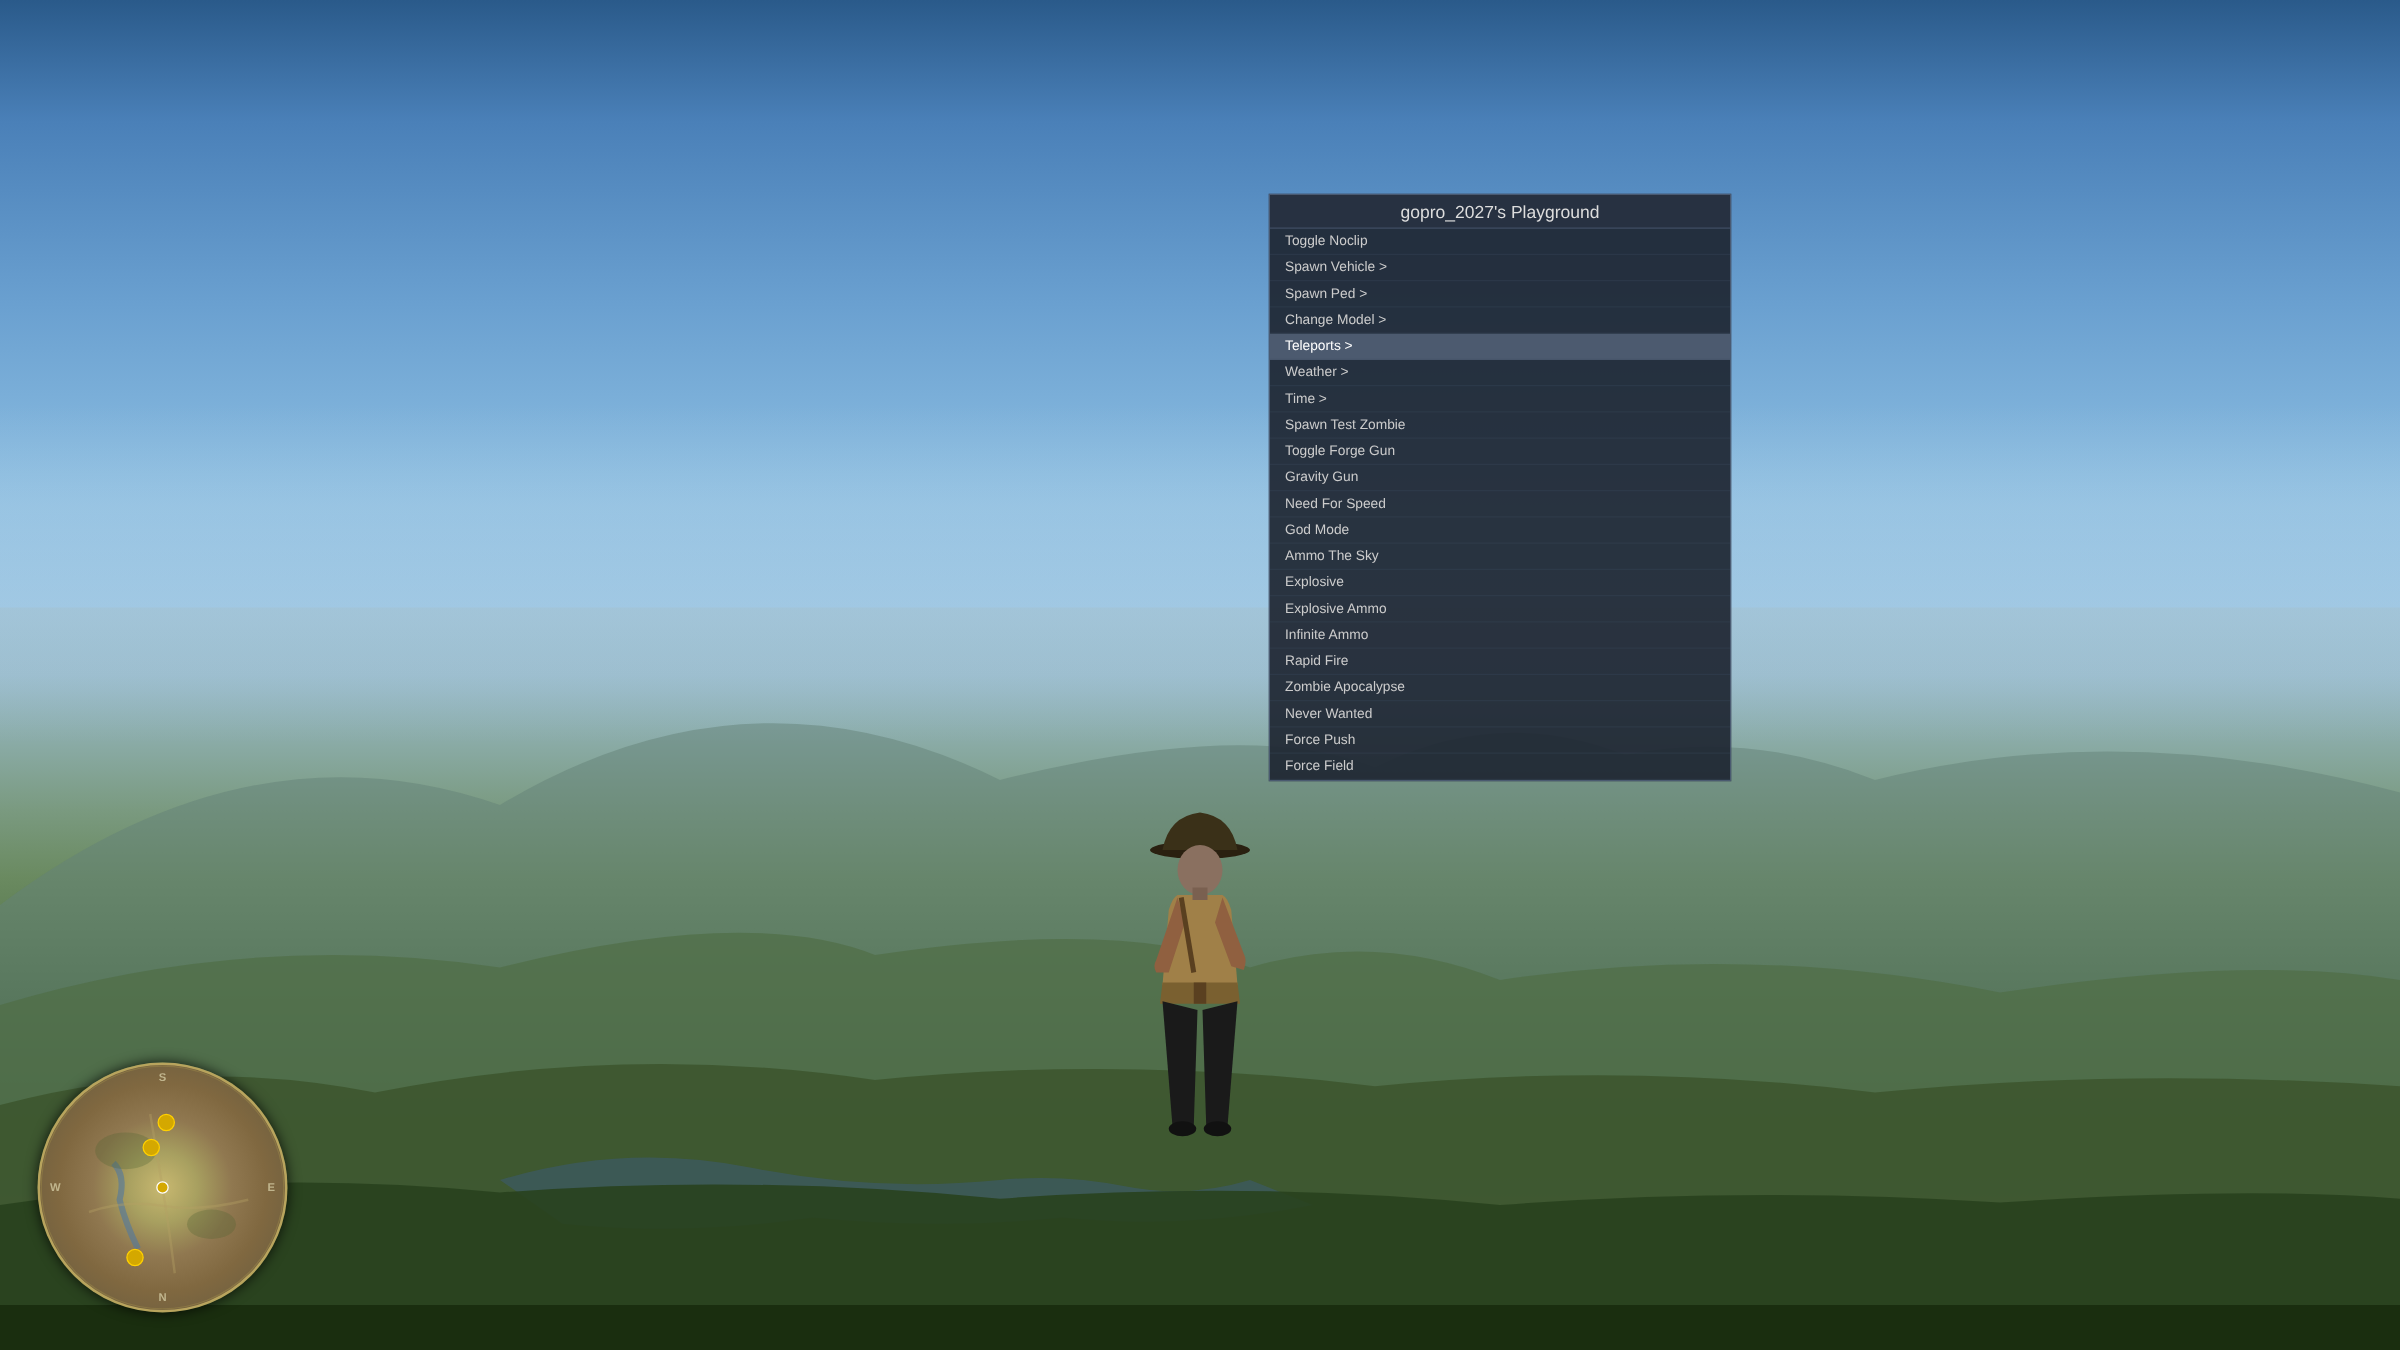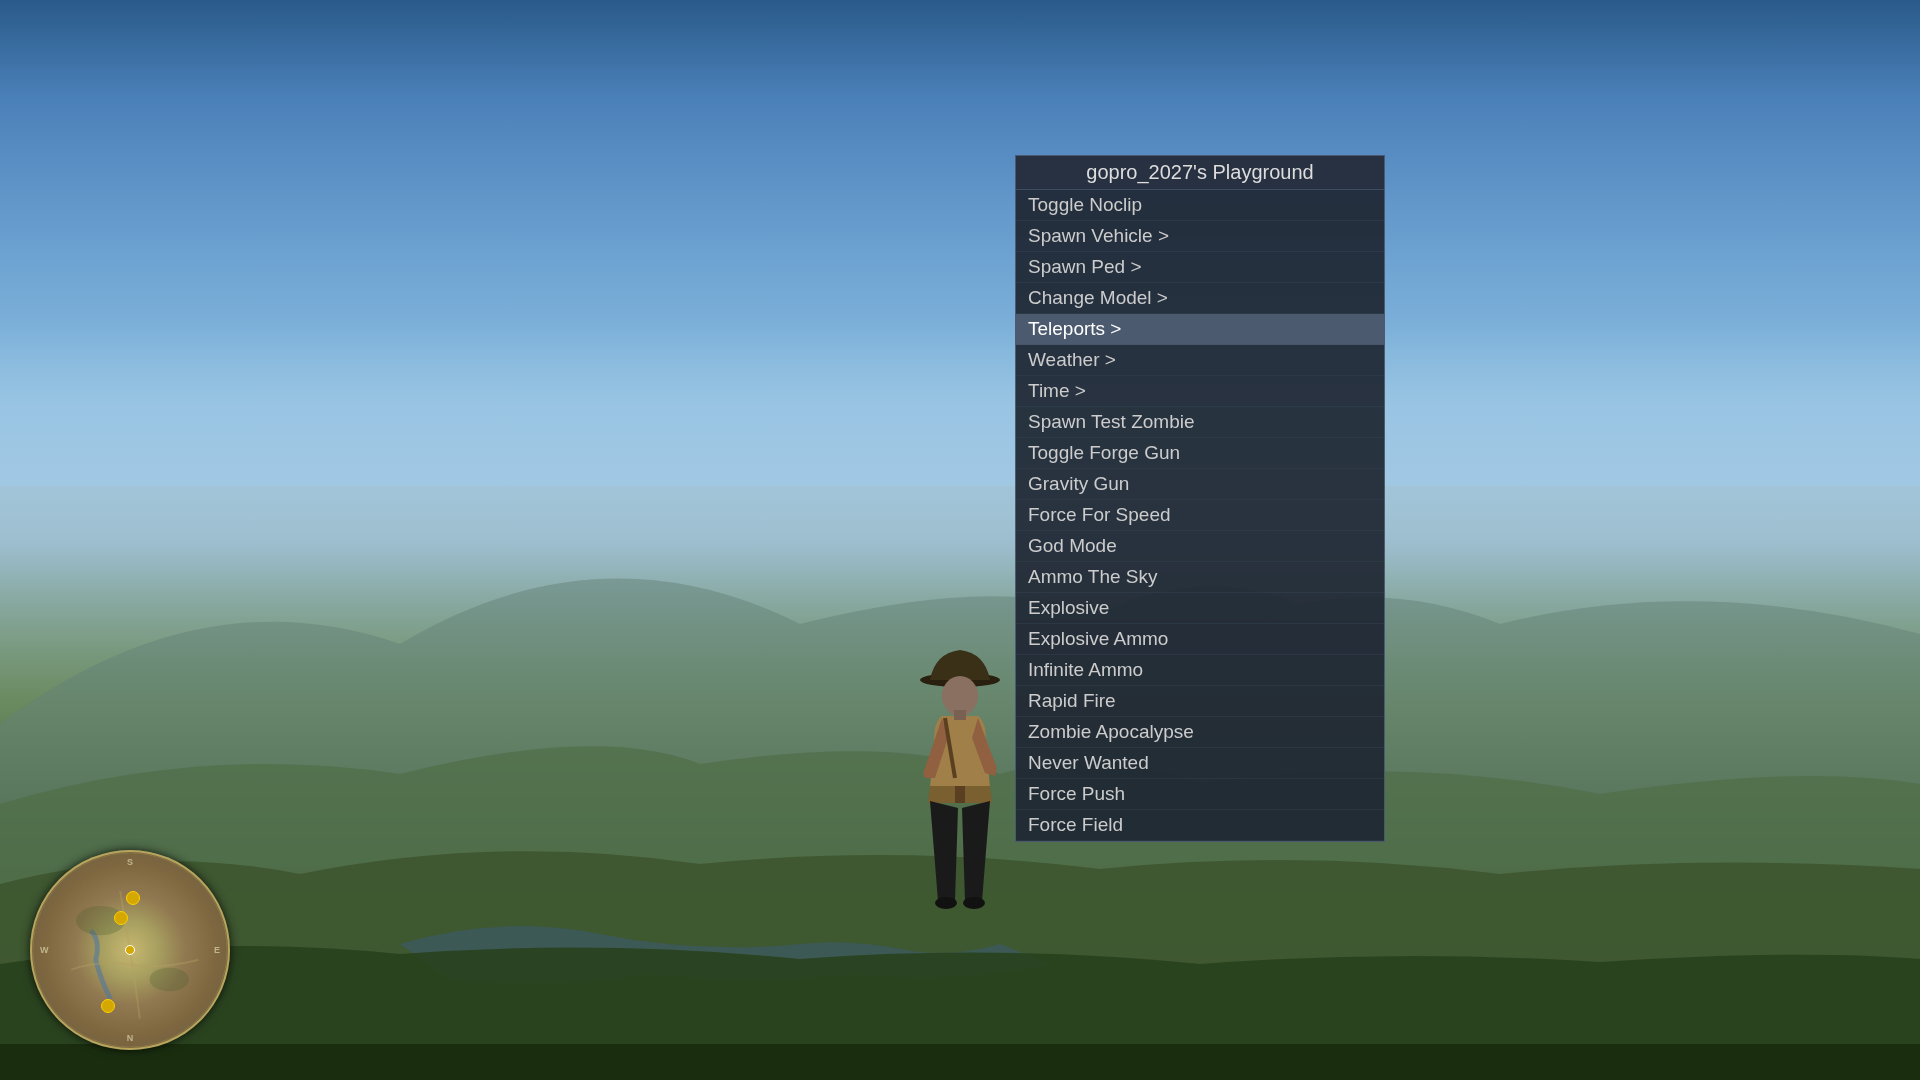--- a/index.html
+++ b/index.html
@@ -179,28 +179,28 @@
       width: 370px;
       background: rgba(30, 38, 50, 0.92);
       border: 1px solid rgba(100,120,150,0.6);
     }
 
     #menu-title {
       background: rgba(40, 50, 65, 0.95);
       color: #ddd;
       text-align: center;
       padding: 5px 10px;
-      font-size: 20px;
+      font-size: 14px;
       border-bottom: 1px solid rgba(100,120,150,0.4);
     }
 
     .menu-item {
       color: #ccc;
       padding: 4px 12px;
-      font-size: 19px;
+      font-size: 11px;
       cursor: pointer;
       border-bottom: 1px solid rgba(60,75,95,0.3);
     }
 
     .menu-item.highlighted {
       background: rgba(150,170,200,0.35);
       color: #fff;
     }
 
     
@@ -298,21 +298,21 @@
   <div class="menu-item">Toggle Noclip</div>
       <div class="menu-item">Spawn Vehicle &gt;</div>
       <div class="menu-item">Spawn Ped &gt;</div>
       <div class="menu-item">Change Model &gt;</div>
       <div class="menu-item highlighted">Teleports &gt;</div>
       <div class="menu-item">Weather &gt;</div>
       <div class="menu-item">Time &gt;</div>
       <div class="menu-item">Spawn Test Zombie</div>
       <div class="menu-item">Toggle Forge Gun</div>
       <div class="menu-item">Gravity Gun</div>
-      <div class="menu-item">Force For Speed</div>
+      <div class="menu-item">Need For Speed</div>
       <div class="menu-item">God Mode</div>
       <div class="menu-item">Ammo The Sky</div>
       <div class="menu-item">Explosive</div>
       <div class="menu-item">Explosive Ammo</div>
       <div class="menu-item">Infinite Ammo</div>
       <div class="menu-item">Rapid Fire</div>
       <div class="menu-item">Zombie Apocalypse</div>
       <div class="menu-item">Never Wanted</div>
       <div class="menu-item">Force Push</div>
       <div class="menu-item">Force Field</div>

